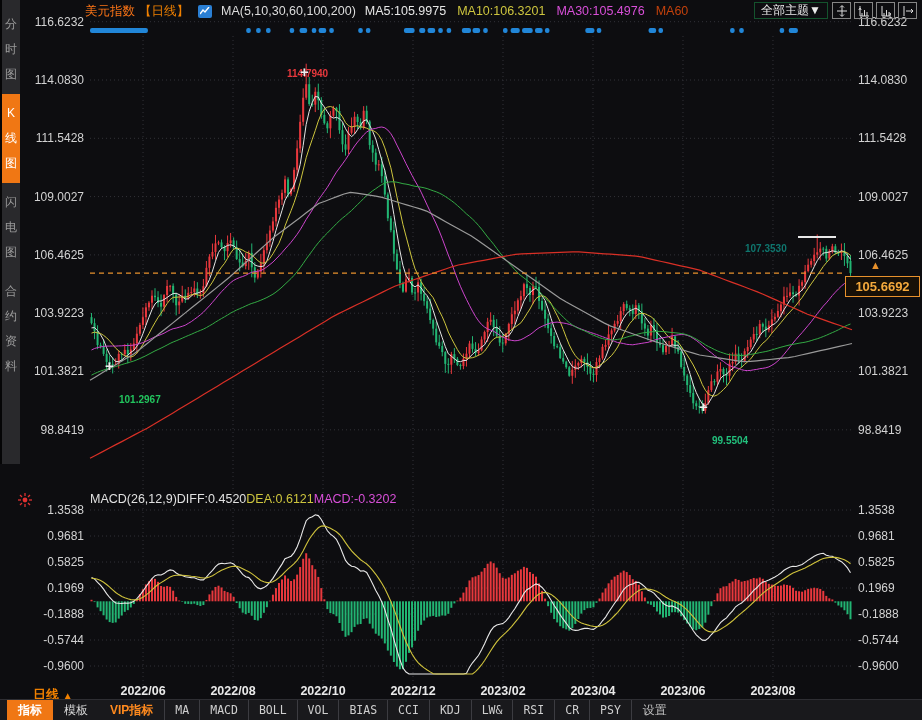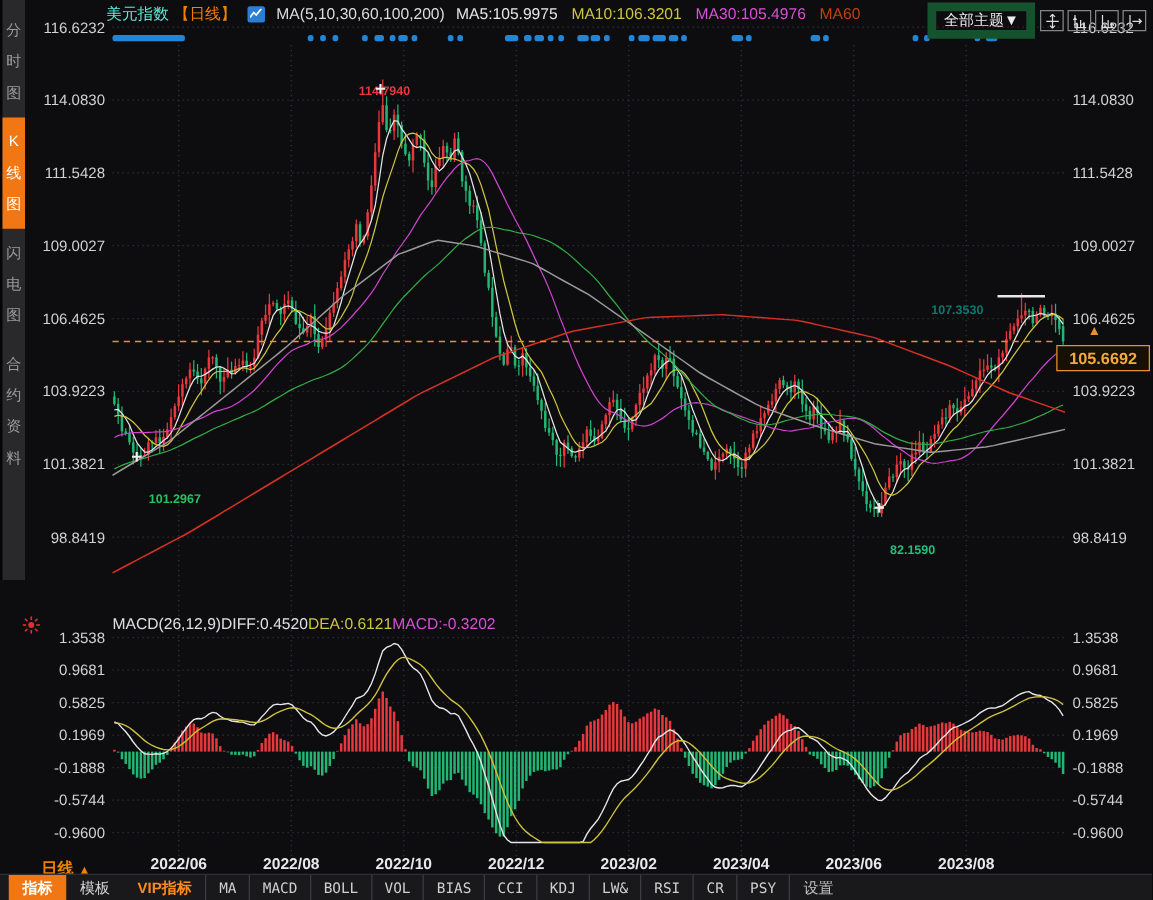--- a/index.html
+++ b/index.html
@@ -2,26 +2,26 @@
 <html><head>
 <meta charset="utf-8">
 <style>
   html,body{margin:0;padding:0;background:#0b0b0d;}
   .app{position:relative;width:922px;height:720px;overflow:hidden;background:#0d0d10;
        font-family:"Liberation Sans",sans-serif;-webkit-font-smoothing:antialiased;}
   #chart-svg{position:absolute;left:0;top:0;}
   
   .header{position:absolute;left:85px;top:0;height:22px;display:flex;align-items:center;gap:9px;
           font-size:12.5px;color:#dcdcdc;white-space:nowrap;z-index:5;}
-  .hdr-sym{color:#5eead4;}
+  .hdr-sym{color:#f97316;}
   .hdr-period{color:#f08000;}
   .hdr-chart-ico{width:14px;height:13px;background:#2a7fd4;border-radius:2px;display:inline-flex;
           align-items:center;justify-content:center;}
   .header-right{position:absolute;right:5px;top:2px;display:flex;gap:4px;align-items:center;z-index:6;}
-  .theme-btn{border:7px solid #14532d;color:#ececec;font-size:12px;padding:0 6px;height:15px;
+  .theme-btn{border:1px solid #14532d;color:#ececec;font-size:12px;padding:0 6px;height:15px;
           line-height:15px;cursor:pointer;background:transparent;}
   .hdr-ico-btn{width:17px;height:15px;border:1px solid #858585;display:flex;align-items:center;
           justify-content:center;cursor:pointer;background:transparent;}
   
   .sidebar{position:absolute;left:0;top:0;width:20px;height:464px;background:#29292c;
           border-left:2px solid #050506;box-sizing:border-box;z-index:5;}
   .side-tab{width:100%;padding:7px 0;cursor:pointer;color:#9b9b9b;font-size:12px;}
   .side-tab div{width:100%;text-align:center;line-height:25px;height:25px;}
   .side-tab.active{background:#f07714;color:#ffffff;}
   
@@ -974,21 +974,21 @@
       <div class="lbl " style="left: 22px; top: 633.026px; width: 62px; text-align: right;">-0.5744</div>
       <div class="lbl " style="left: 858px; top: 633.026px;">-0.5744</div>
       <div class="lbl " style="left: 22px; top: 659.023px; width: 62px; text-align: right;">-0.9600</div>
       <div class="lbl " style="left: 858px; top: 659.023px;">-0.9600</div>
     </div>
 
   <div class="ann" style="left:287px;top:48px;color:#e8383d;">114.7940</div>
   <div class="cross" style="left:300px;top:64px;">+</div>
   <div class="ann" style="left:119px;top:374px;color:#22c55e;">101.2967</div>
   <div class="cross" style="left:105px;top:358px;">+</div>
-  <div class="ann" style="left:712px;top:415px;color:#22c07c;">82.1590</div>
+  <div class="ann" style="left:712px;top:415px;color:#22c07c;">99.5504</div>
   <div class="cross" style="left:699px;top:399px;">+</div>
   <div class="ann" style="left:745px;top:223px;color:#0f766e;">107.3530</div>
   <div class="hline-mark" style="left:798px;top:236px;width:38px;"></div>
 
   <div class="price-marker">▲</div>
   <div class="price-badge">105.6692</div>
 
   <span class="macd-settings">
     <svg width="14" height="14" viewBox="0 0 14 14">
       <g stroke="#e03030" stroke-width="1.3">

